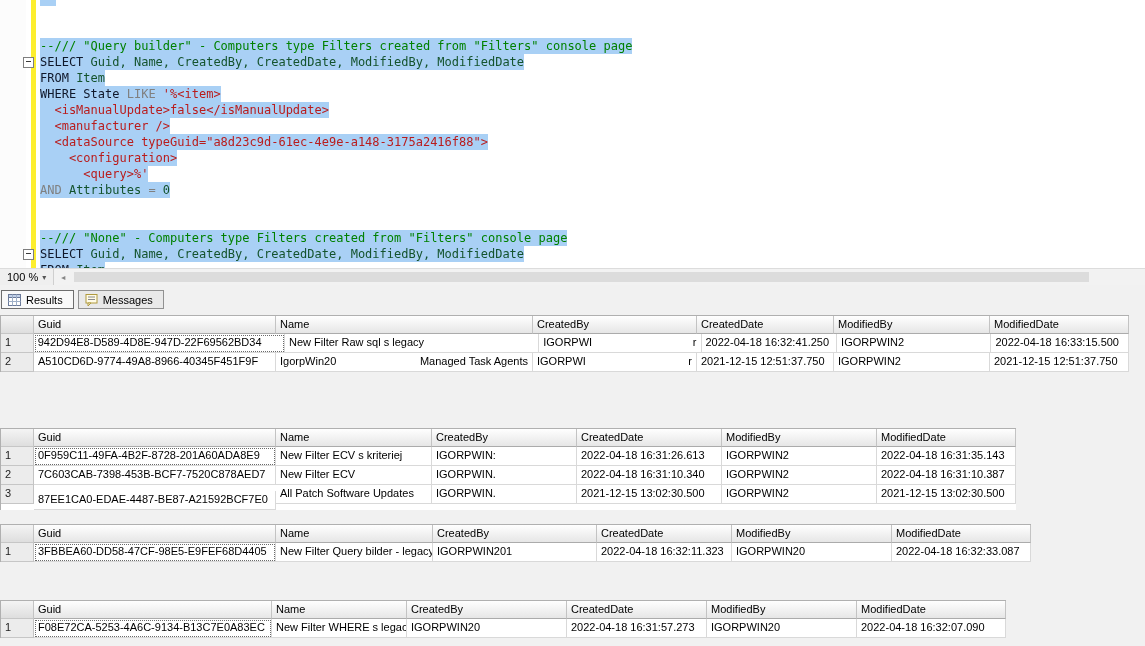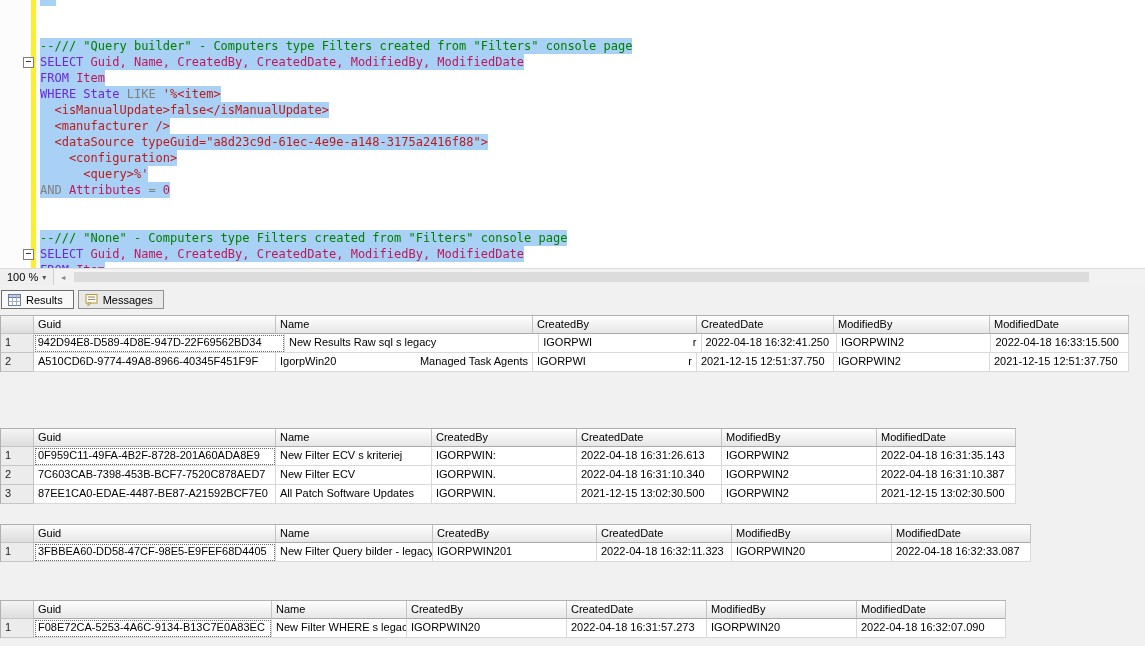--- a/index.html
+++ b/index.html
@@ -9,21 +9,21 @@
   
   .editor{position:absolute;left:0;top:0;width:1145px;height:268px;background:#fff;overflow:hidden;}
   .gutter{position:absolute;left:0;top:0;width:26px;height:268px;background:#fcfcfc;}
   .change-bar{position:absolute;left:31px;top:0;width:5px;height:268px;background:#fdee2e;}
   .code-area{position:absolute;left:0;top:0;width:1145px;height:268px;}
   .code-line{position:absolute;left:40px;height:16px;line-height:16px;white-space:pre;
              font-family:"DejaVu Sans Mono",monospace;font-size:12px;}
   .linebox{display:inline-block;height:16px;}
   .linebox.sel{background:#a9d0f5;}
   .linebox.stub{width:16px;}
-  .tok-k{color:#6d28d9;}.tok-g{color:#808080;}.tok-s{color:#b91c1c;}.tok-m{color:#008000;}.tok-p{color:#be185d;margin-top:36px;}
+  .tok-k{color:#0f172a;}.tok-g{color:#808080;}.tok-s{color:#b91c1c;}.tok-m{color:#008000;}.tok-p{color:#14532d;margin-top:36px;}
   .foldbox{position:absolute;left:23px;width:9px;height:9px;border:1px solid #7e7e7e;background:#fff;}
   .foldbox::after{content:"";position:absolute;left:2px;top:3px;width:5px;height:1px;background:#3a3a3a;}
 
   
   .statusbar{position:absolute;left:0;top:268px;width:1145px;height:17px;background:#efefef;
              display:flex;align-items:center;border-top:1px solid #dcdcdc;box-sizing:border-box;}
   .zoom{display:flex;align-items:center;gap:4px;padding:0 7px;font-size:11px;height:100%;
         border-right:1px solid #cfcfcf;}
   .chev{font-size:8px;color:#555;}
   .hsb-btn{width:18px;height:16px;display:flex;align-items:center;justify-content:center;
@@ -124,21 +124,21 @@
           <div class="cell" style="width: 242px;">Guid</div>
           <div class="cell" style="width: 257px;">Name</div>
           <div class="cell" style="width: 164px;">CreatedBy</div>
           <div class="cell" style="width: 137px;">CreatedDate</div>
           <div class="cell" style="width: 156px;">ModifiedBy</div>
           <div class="cell" style="width: 139px;">ModifiedDate</div>
         </div>
         <div class="grow">
           <div class="cell rh">1</div>
           <div class="cell focus" style="width: 254px;">942D94E8-D589-4D8E-947D-22F69562BD34</div>
-          <div class="cell" style="width: 257px;">New Results Raw sql s legacy</div>
+          <div class="cell" style="width: 257px;">New Filter Raw sql s legacy</div>
           <div class="cell split" style="width: 164px;">
             <span>IGORPWI</span>
             <span>r</span>
           </div>
           <div class="cell" style="width: 137px;">2022-04-18 16:32:41.250</div>
           <div class="cell" style="width: 156px;">IGORPWIN2</div>
           <div class="cell" style="width: 139px;">2022-04-18 16:33:15.500</div>
         </div>
         <div class="grow">
           <div class="cell rh">2</div>
@@ -179,21 +179,21 @@
           <div class="cell rh">2</div>
           <div class="cell" style="width: 242px;">7C603CAB-7398-453B-BCF7-7520C878AED7</div>
           <div class="cell" style="width: 156px;">New Filter ECV</div>
           <div class="cell" style="width: 145px;">IGORPWIN.</div>
           <div class="cell" style="width: 145px;">2022-04-18 16:31:10.340</div>
           <div class="cell" style="width: 155px;">IGORPWIN2</div>
           <div class="cell" style="width: 139px;">2022-04-18 16:31:10.387</div>
         </div>
         <div class="grow">
           <div class="cell rh">3</div>
-          <div class="cell" style="width: 242px;">87EE1CA0-EDAE-4487-BE87-A21592BCF7E0</div>
+          <div class="cell" style="width: 242px; margin-top: 6px;">87EE1CA0-EDAE-4487-BE87-A21592BCF7E0</div>
           <div class="cell" style="width: 156px;">All Patch Software Updates</div>
           <div class="cell" style="width: 145px;">IGORPWIN.</div>
           <div class="cell" style="width: 145px;">2021-12-15 13:02:30.500</div>
           <div class="cell" style="width: 155px;">IGORPWIN2</div>
           <div class="cell" style="width: 139px;">2021-12-15 13:02:30.500</div>
         </div>
       </div>
       <div class="grid" style="top: 239px; width: 1031px;">
         <div class="grow head">
           <div class="cell rh"></div>

